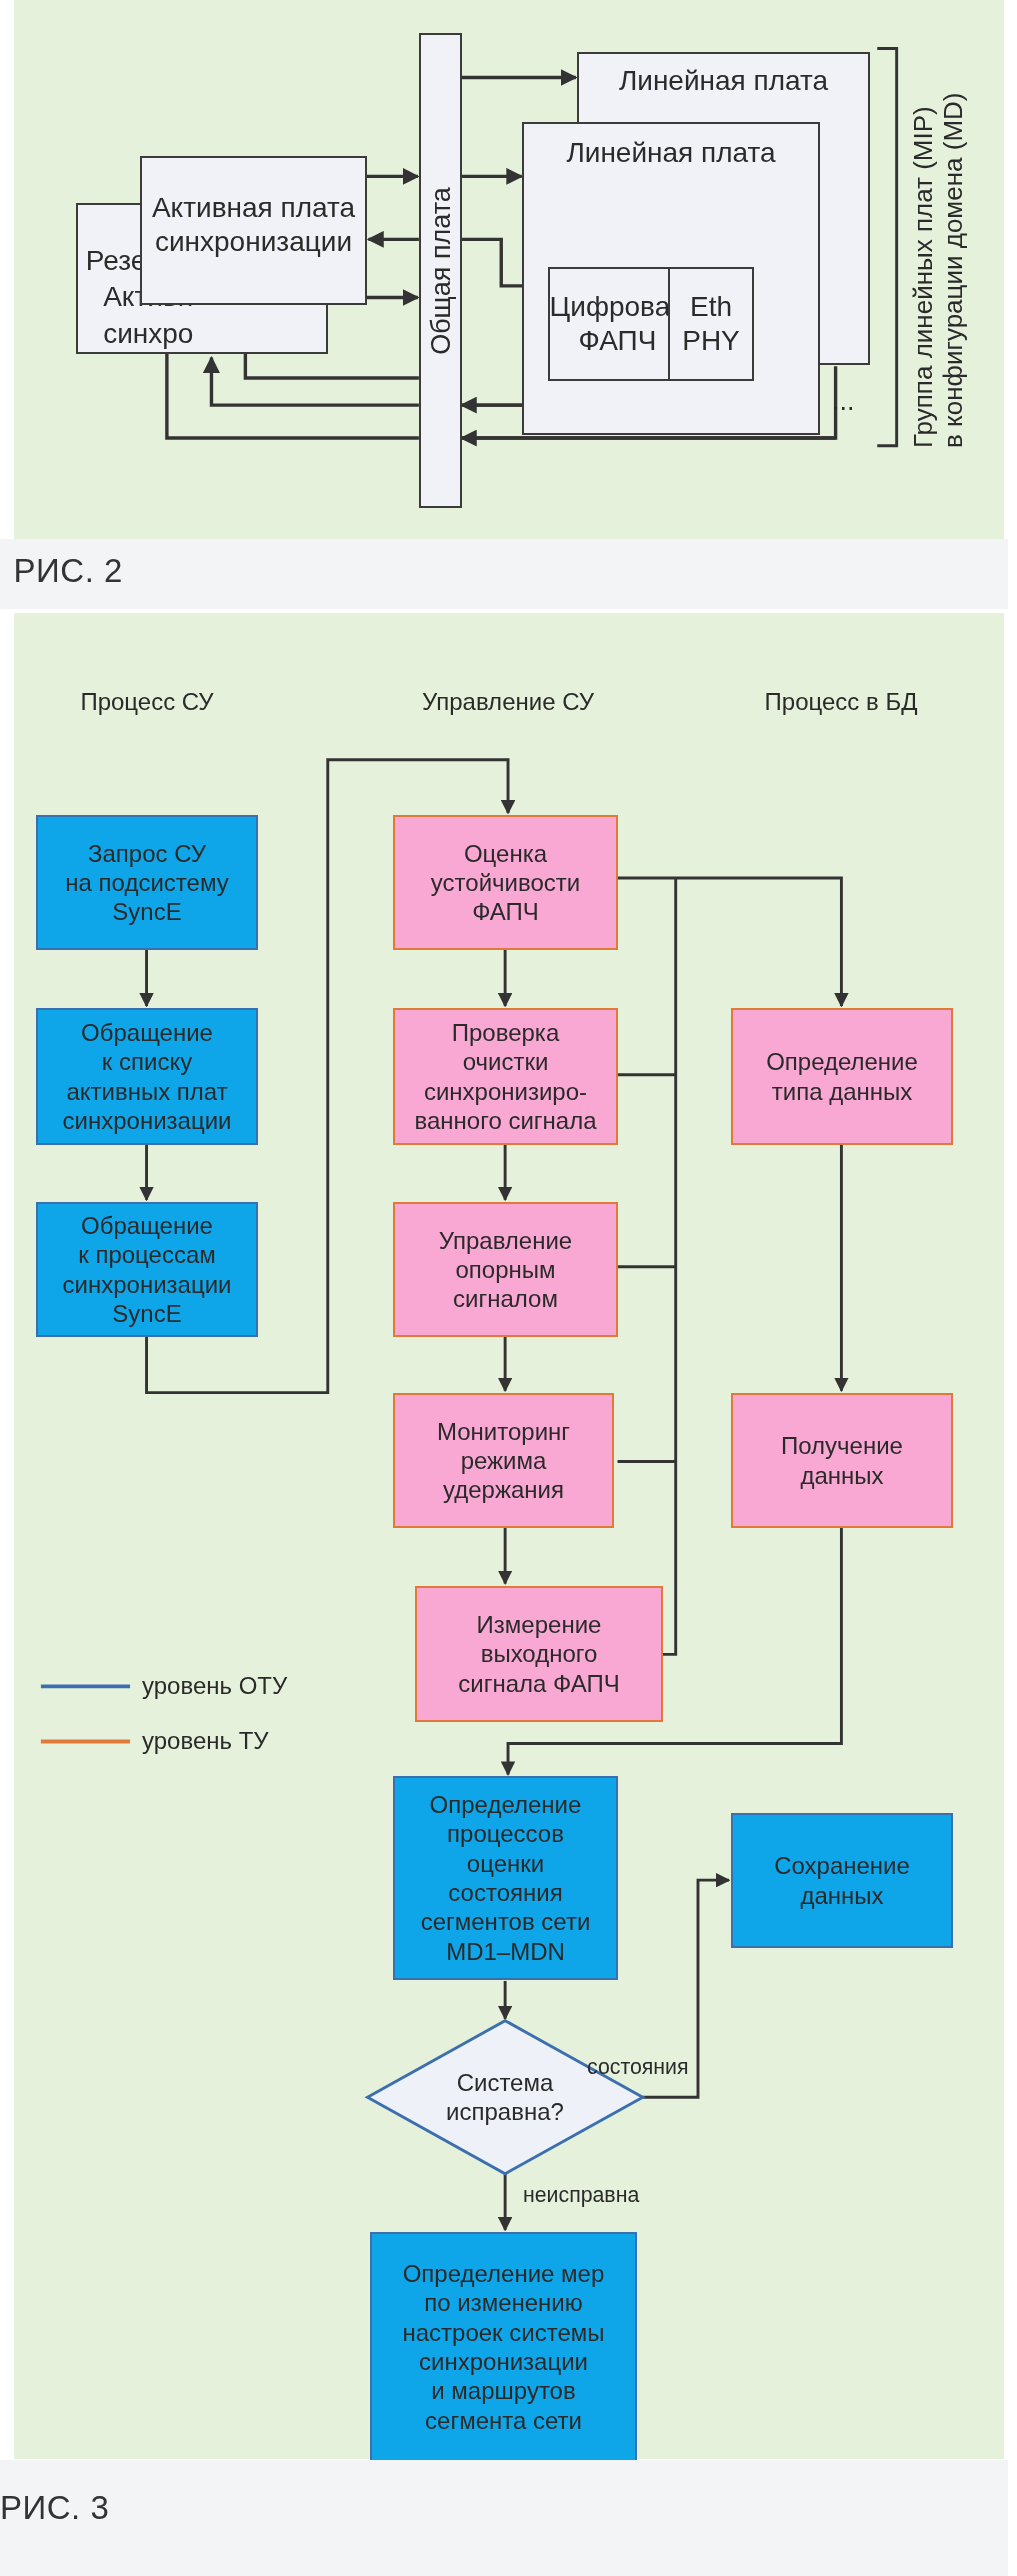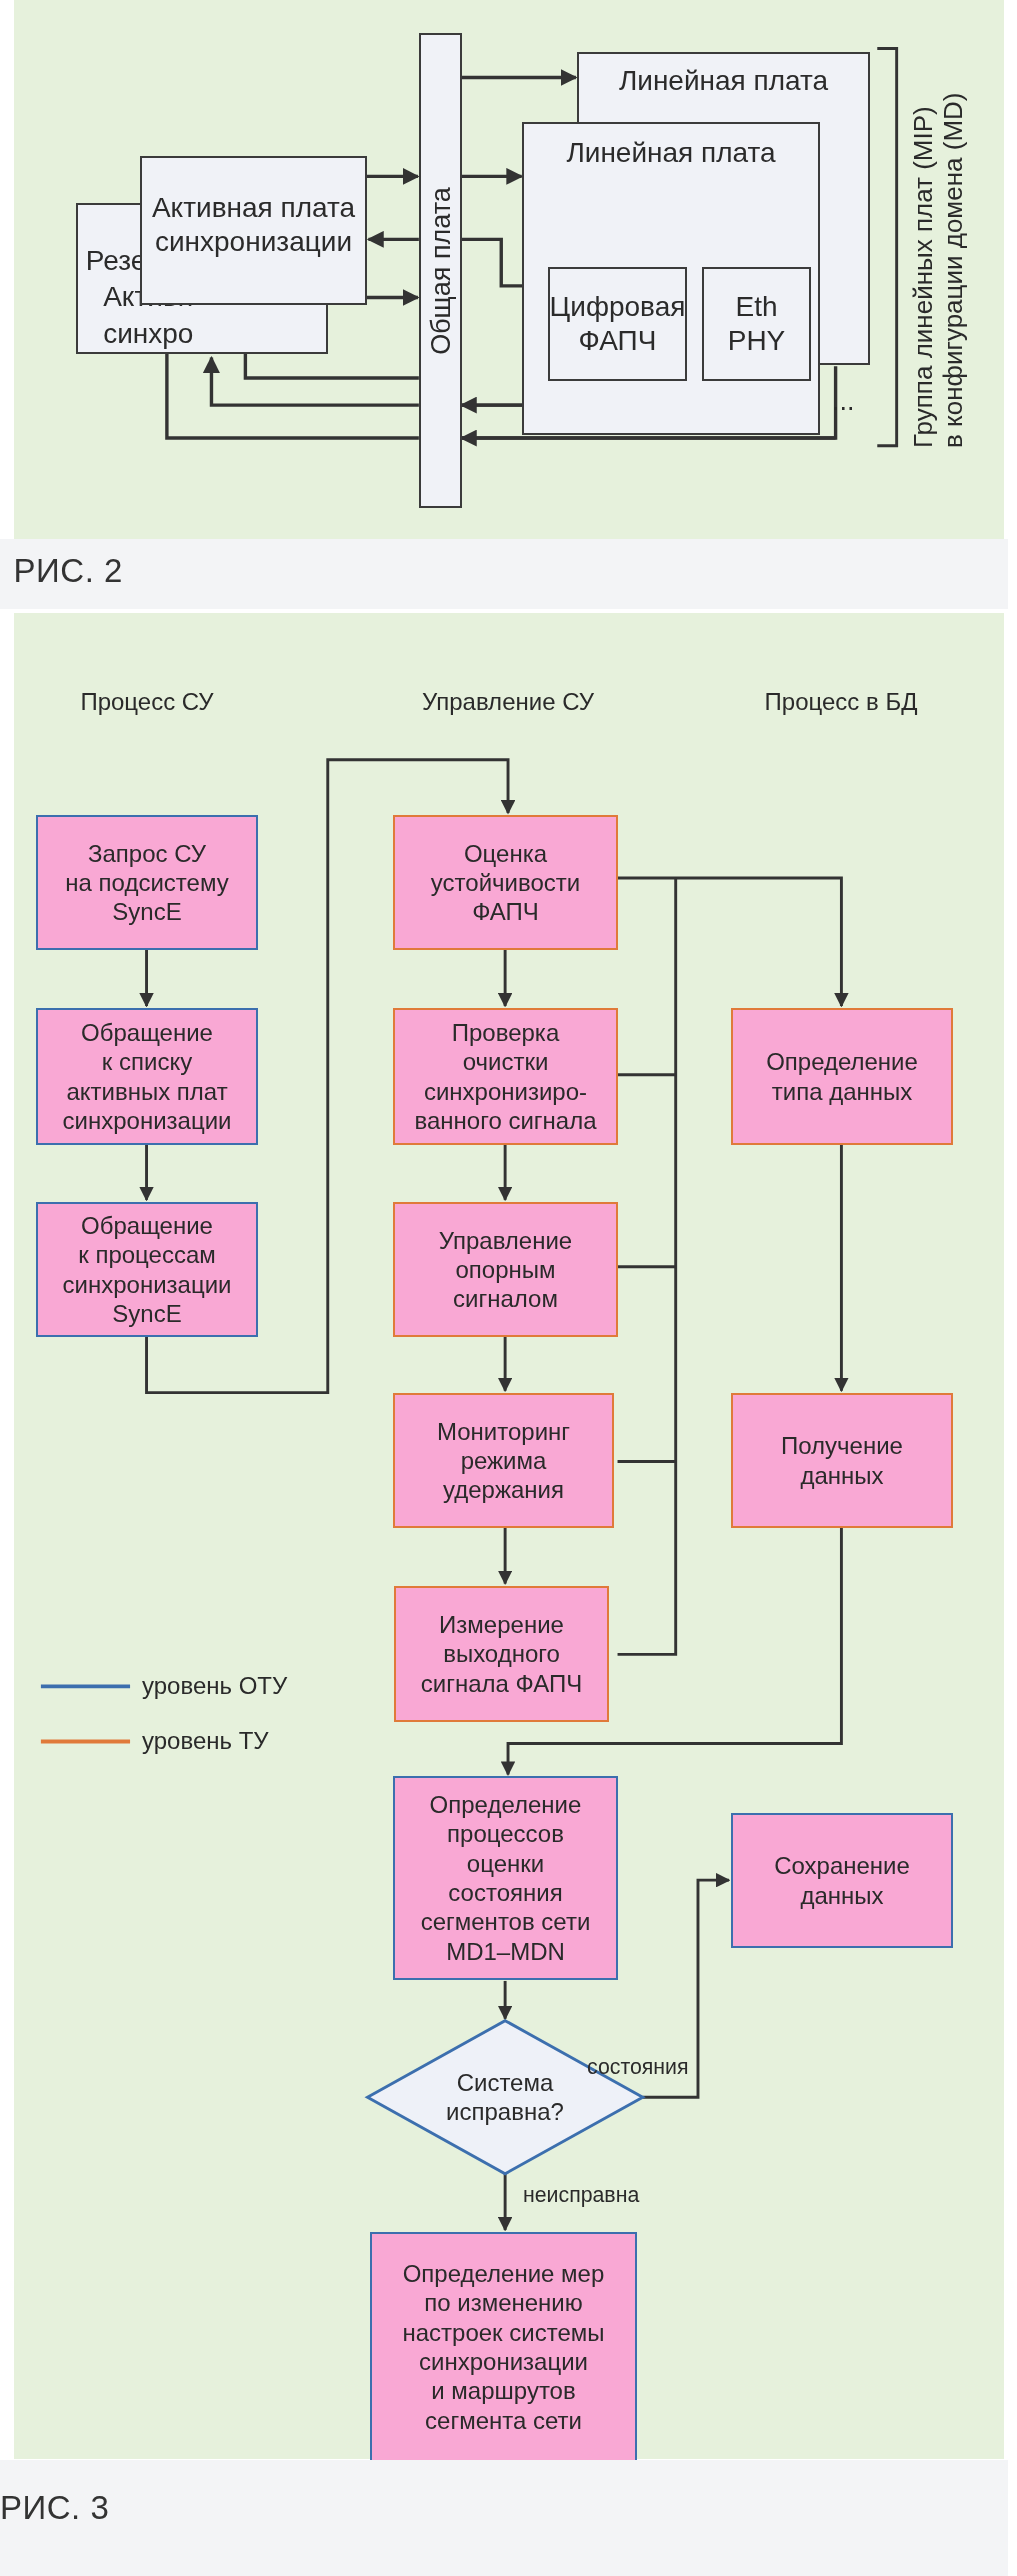--- a/index.html
+++ b/index.html
@@ -6,21 +6,21 @@
   body { width:1018px; height:2576px; position:relative; background:#ffffff; overflow:hidden;
          font-family:"Liberation Sans", "DejaVu Sans", sans-serif; color:#2a2a2a; }
   .panel { position:absolute; background:#e6f1dc; }
   #fig2-panel { left:13.6px; top:0; width:990px; height:539px; }
   #fig3-panel { left:13.6px; top:613px; width:990px; height:1846px; }
   .cap-band { position:absolute; left:0; width:1008px; background:#f3f4f6; }
   .caption { position:absolute; font-size:33px; color:#333; letter-spacing:0.5px; }
   .box { position:absolute; box-sizing:border-box; display:flex; align-items:center; justify-content:center;
          text-align:center; line-height:1.22; font-family:"Liberation Sans Narrow","Liberation Sans", sans-serif; }
   .f2box { background:#f0f2f7; border:2.9px solid #3b3b3b; color:#2b2b2b; font-size:28px; }
-  .blue { background:#f9a8d4; border:2.9px solid #3c6fae; font-size:24px; }
+  .blue { background:#0ea5e9; border:2.9px solid #3c6fae; font-size:24px; }
   .orange { background:#f9a8d4; border:2.9px solid #e07a3a; font-size:24px; }
   .head { position:absolute; font-size:24px; transform:translateX(-50%); white-space:nowrap; }
   .lbl { position:absolute; font-size:21.3px; white-space:nowrap; }
   svg.lines { position:absolute; left:0; top:0; width:1018px; height:2576px; overflow:visible; }
   .vtext { position:absolute; font-size:26px; line-height:1.15; white-space:nowrap; transform-origin:left top;
            transform:rotate(-90deg); }
   .bar { position:absolute; background:#f0f2f7; border:2.9px solid #3b3b3b; box-sizing:border-box; }
   .bar span { position:absolute; left:50%; top:50%; transform:translate(-50%,-50%) rotate(-90deg); white-space:nowrap; font-size:27px; }
 </style>
 </head>
@@ -81,21 +81,21 @@
 </div>
 <div class="box f2box" style="left:522px;top:122px;width:298px;height:313px;align-items:flex-start;padding-top:11.6px;">
   <span>Линейная плата</span>
 </div>
 <div class="box f2box" style="left:548px;top:267px;width:139px;height:114px;">
   <div>
     <div>Цифровая</div>
     <div>ФАПЧ</div>
   </div>
 </div>
-<div class="box f2box" style="left:702px;top:267px;width:109px;height:114px;justify-content:flex-end;">
+<div class="box f2box" style="left:668px;top:267px;width:86px;height:114px;justify-content:flex-end;">
   <span>Eth PHY</span>
 </div>
 <div class="lbl" style="left:832px;top:386px;font-size:27px;">...</div>
 <div class="vtext" style="left:909px;top:448px;">
   <div>Группа линейных плат (MIP)</div>
   <div>в конфигурации домена (MD)</div>
 </div>
 
 <div class="cap-band" style="top:539px;height:70px;"></div>
 <div class="caption" style="left:13.6px;top:552px;">РИС. 2</div>
@@ -183,21 +183,21 @@
       <div>сигналом</div>
     </div>
 </div>
 <div class="box orange" style="left:393px;top:1393px;width:221px;height:135px;">
   <div>
       <div>Мониторинг</div>
       <div>режима</div>
       <div>удержания</div>
     </div>
 </div>
-<div class="box orange" style="left:394px;top:1586px;width:215px;height:136px;">
+<div class="box orange" style="left:415px;top:1586px;width:248px;height:136px;">
   <div>
       <div>Измерение</div>
       <div>выходного</div>
       <div>сигнала ФАПЧ</div>
     </div>
 </div>
 
 <div class="box orange" style="left:731px;top:1008px;width:222px;height:137px;">
   <div>
       <div>Определение</div>

